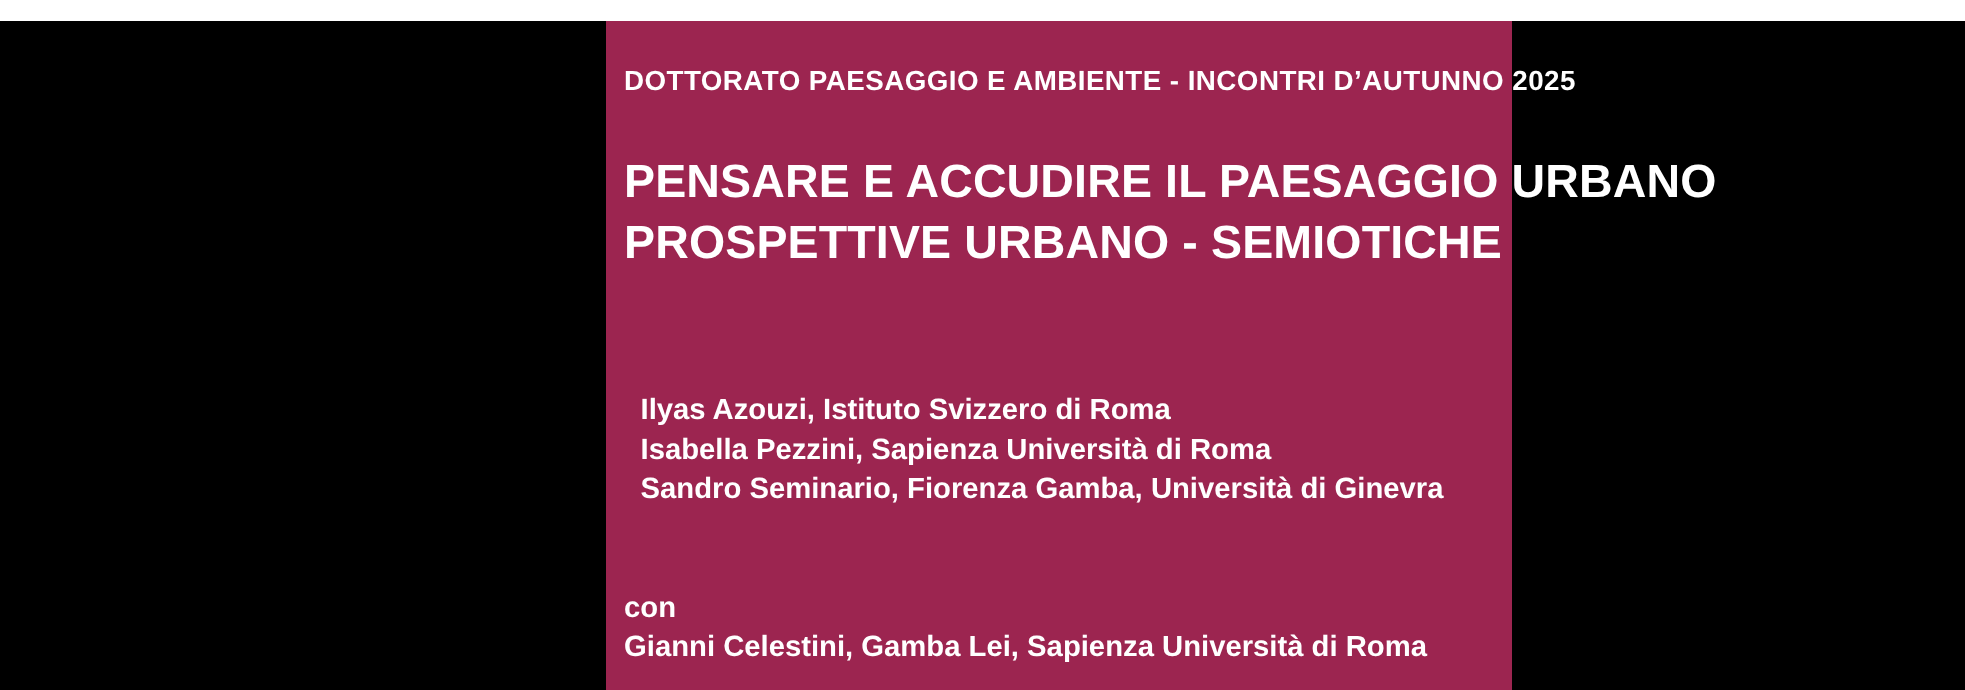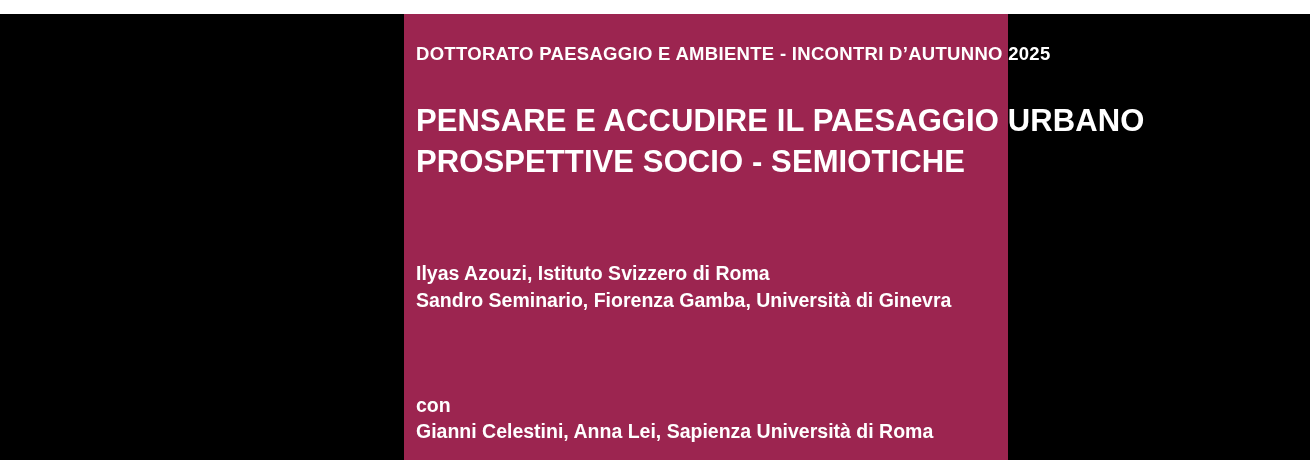--- a/index.html
+++ b/index.html
@@ -63,21 +63,21 @@
     left: 0;
     font-size: 27px;
     font-style: italic;
     font-weight: 700;
     letter-spacing: 0px;
     white-space: nowrap;
   }
   .speakers {
     position: absolute;
     top: 246px;
-    left: 0;
+    left: 11px;
     font-size: 19.5px;
     line-height: 26.5px;
     font-weight: 600;
     white-space: nowrap;
   }
   .with-label {
     position: absolute;
     top: 378px;
     left: 0;
     font-size: 19.5px;
@@ -103,29 +103,30 @@
 
 <div class="poster" style="background: #000000; margin-top: 14px;">
   <div class="inner-panel" style="background: rgb(156, 37, 80);"></div>
 
   <div class="content" style="color: rgb(255, 255, 255);">
 
     <div class="kicker">DOTTORATO PAESAGGIO E AMBIENTE - INCONTRI D’AUTUNNO 2025</div>
 
     <div class="title">
       <span class="line1">PENSARE E ACCUDIRE IL PAESAGGIO URBANO</span>
-      <span class="line2">PROSPETTIVE SOCIO - SEMIOTICHE</span>
+      <span class="line2">PROSPETTIVE URBANO - SEMIOTICHE</span>
     </div>
 
 
     <div class="speakers">
       <div>Ilyas Azouzi, Istituto Svizzero di Roma</div>
+      <div>Isabella Pezzini, Sapienza Università di Roma</div>
       <div>Sandro Seminario, Fiorenza Gamba, Università di Ginevra</div>
     </div>
 
     <div class="with-label">con</div>
 
     <div class="with-people">
-      <div>Gianni Celestini, Anna Lei, Sapienza Università di Roma</div>
+      <div>Gianni Celestini, Gamba Lei, Sapienza Università di Roma</div>
     </div>
 
   </div>
 </div>
 
 </body></html>

